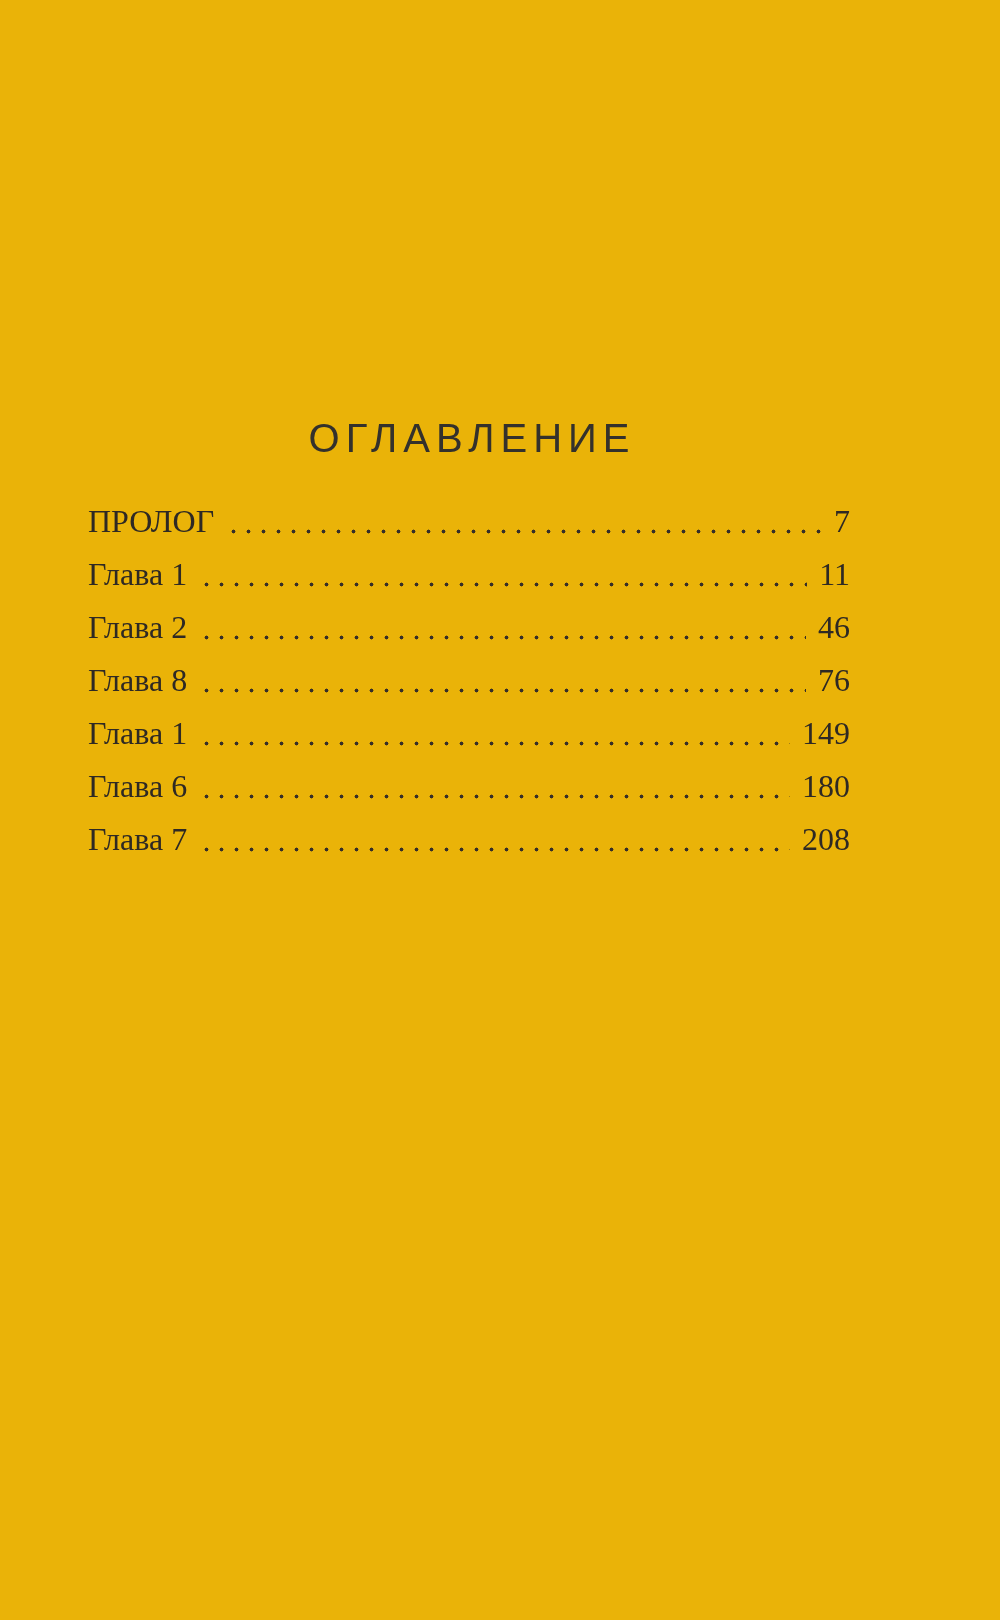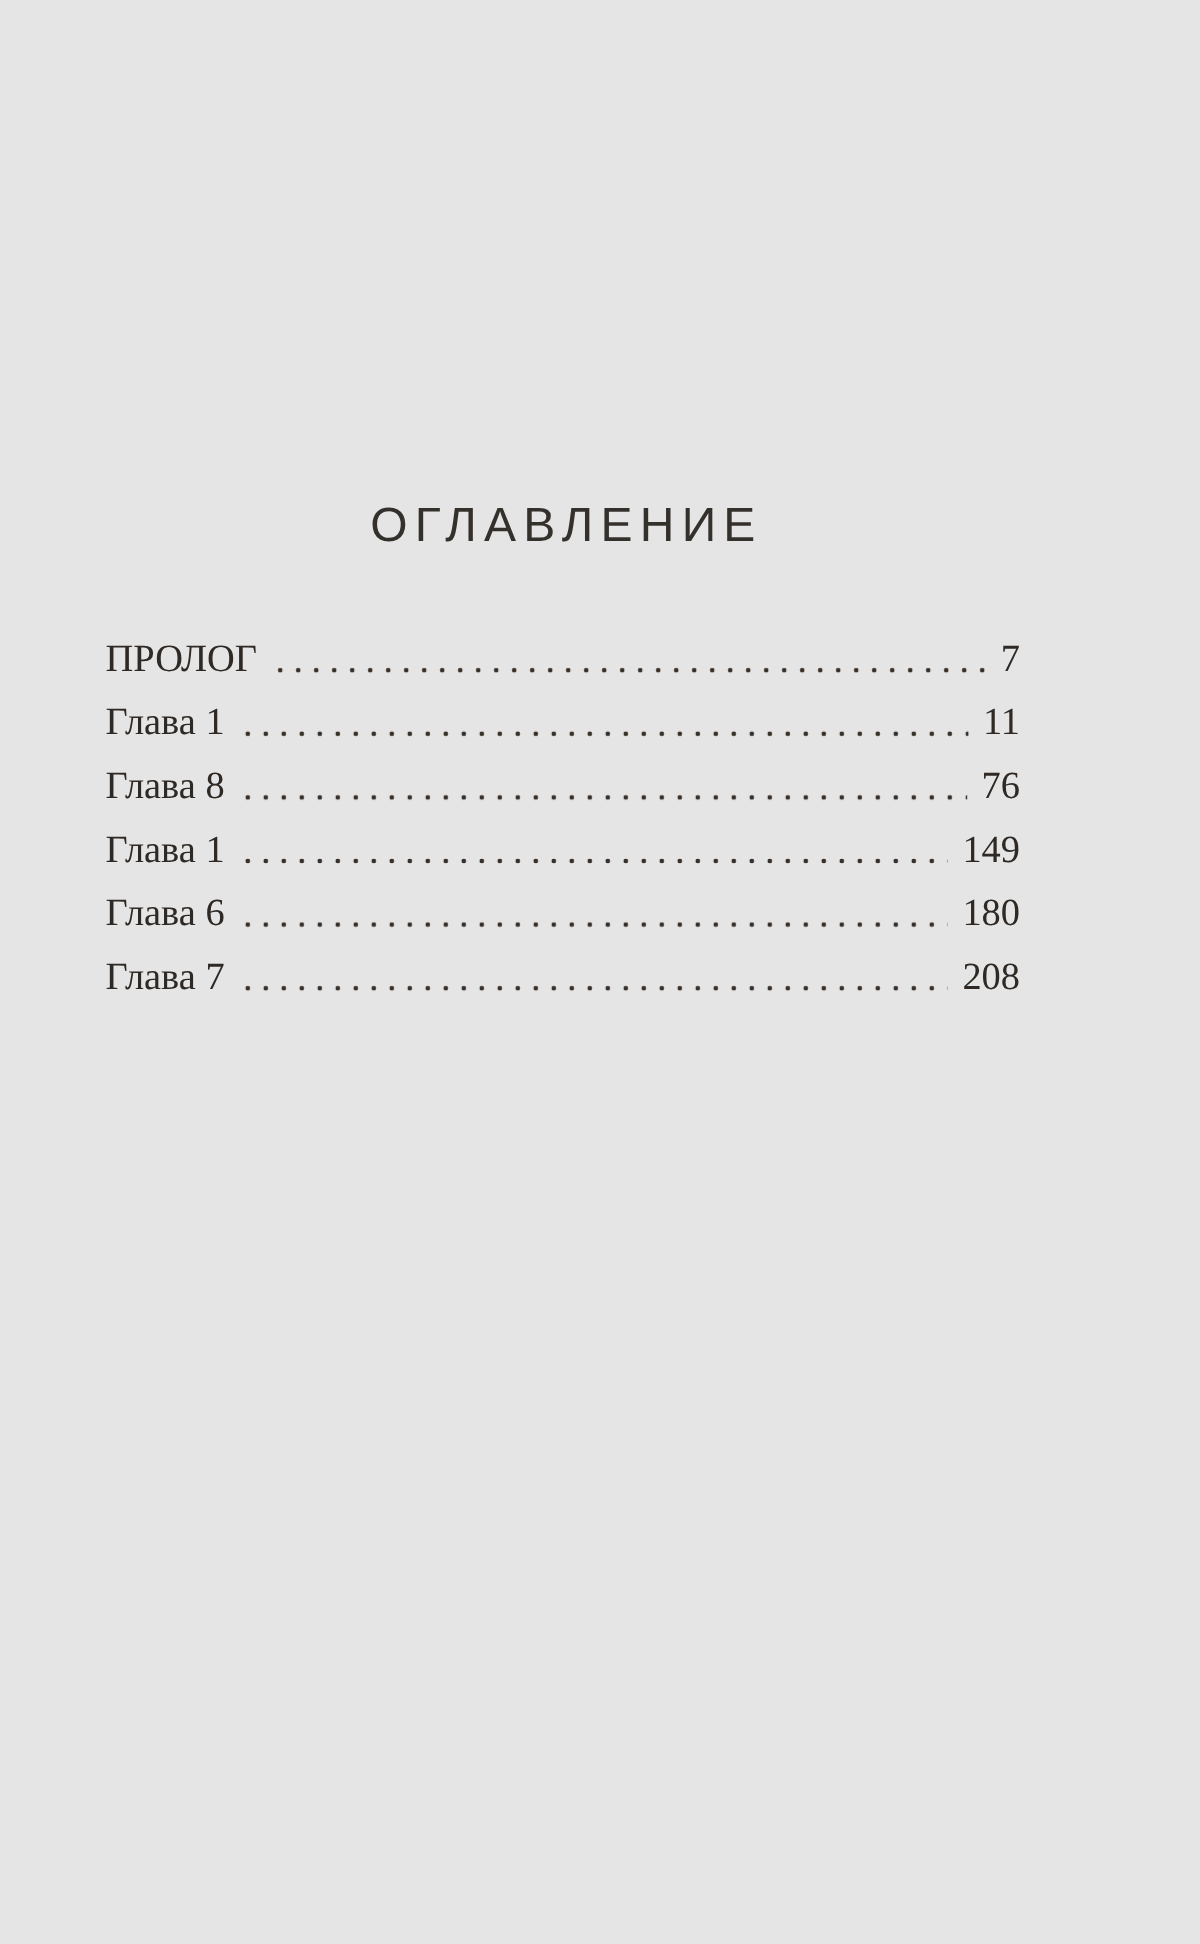--- a/index.html
+++ b/index.html
@@ -10,42 +10,42 @@
     width: 1000px;
     height: 1620px;
     background: #ffffff;
     overflow: hidden;
     position: relative;
     font-family: "Liberation Serif", serif;
   }
   .book-page {
     position: absolute;
     inset: 0;
-    background: #e5e5e5;
+    background: #eab308;
   }
   .toc {
     position: absolute;
     left: 88px;
     top: 0;
     width: 762px;
   }
   .toc-title {
     margin: 0;
     padding-top: 418px;
     font-family: "Liberation Sans", sans-serif;
     font-weight: 400;
     font-size: 40px;
     line-height: 1;
     letter-spacing: 6px;
     text-indent: 6px;
     text-align: center;
     color: #34312c;
   }
   .toc-list {
-    margin-top: 64px;
+    margin-top: 37px;
   }
   .toc-row {
     display: flex;
     align-items: stretch;
     height: 53px;
     line-height: 53px;
     font-size: 32px;
     color: #2e2924;
     white-space: nowrap;
   }
@@ -80,20 +80,25 @@
         <span class="toc-leader"></span>
         <span class="toc-page">7</span>
       </div>
 
       <div class="toc-row">
         <span class="toc-label">Глава 1</span>
         <span class="toc-leader"></span>
         <span class="toc-page">11</span>
       </div>
 
+      <div class="toc-row">
+        <span class="toc-label">Глава 2</span>
+        <span class="toc-leader"></span>
+        <span class="toc-page">46</span>
+      </div>
 
       <div class="toc-row">
         <span class="toc-label">Глава 8</span>
         <span class="toc-leader"></span>
         <span class="toc-page">76</span>
       </div>
 
 
       <div class="toc-row">
         <span class="toc-label">Глава 1</span>

